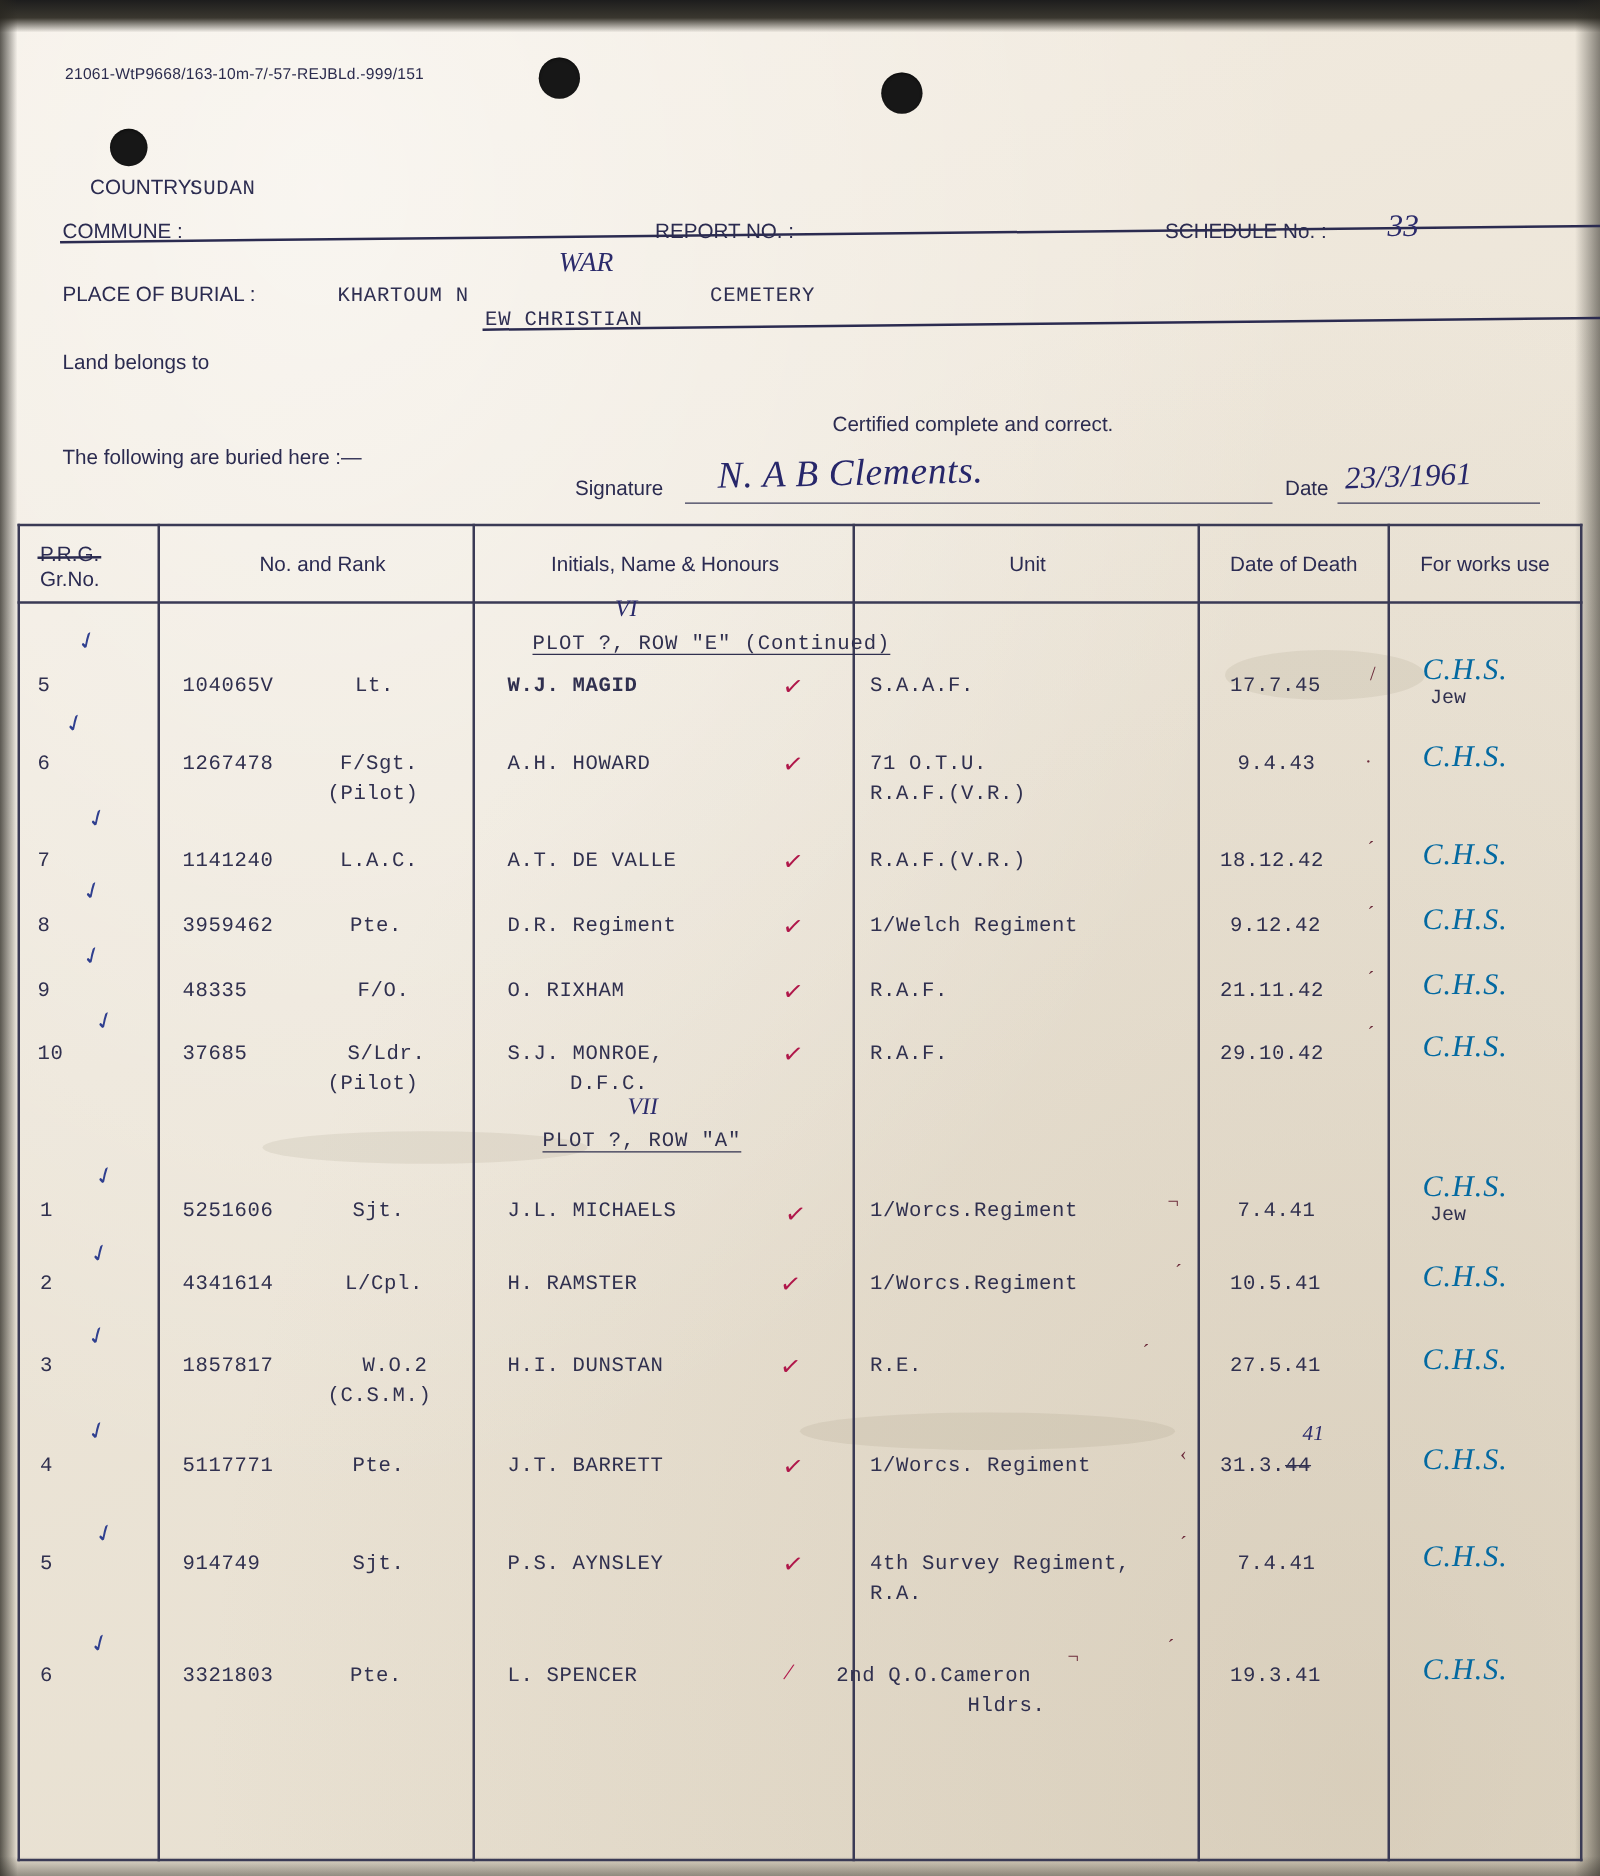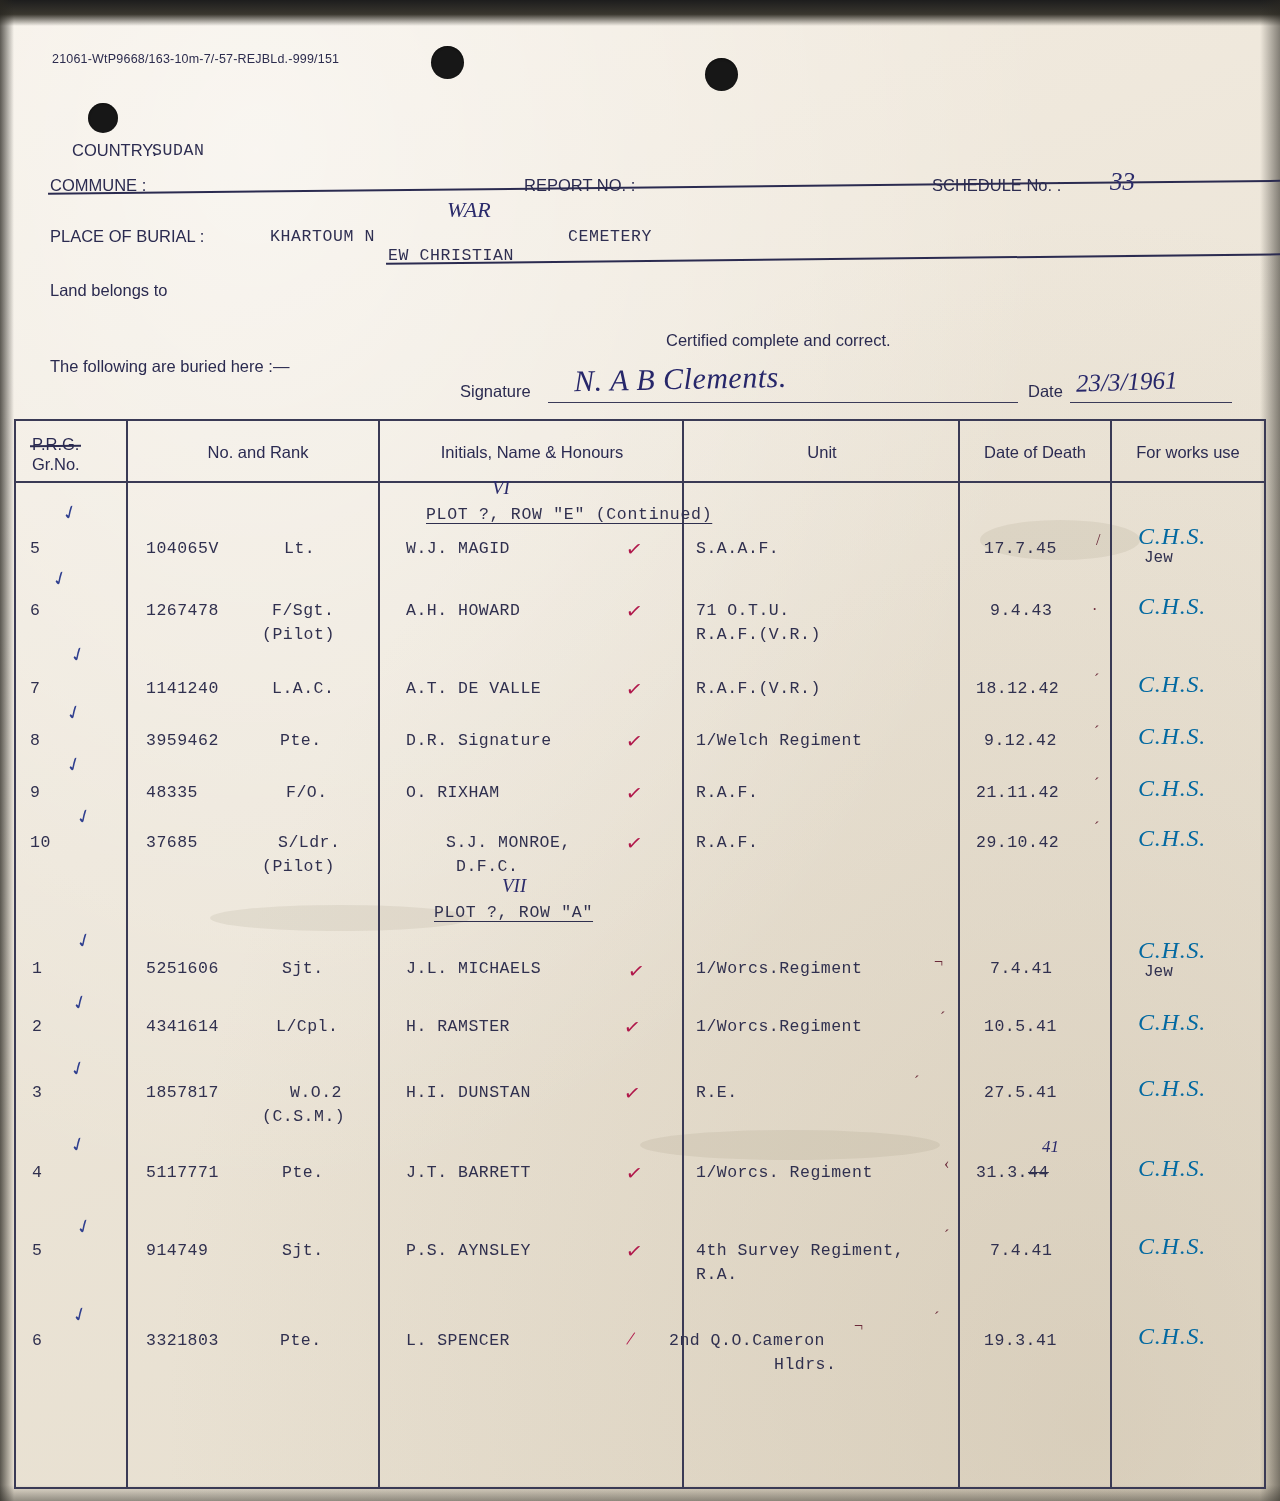--- a/index.html
+++ b/index.html
@@ -300,21 +300,21 @@
     <div class="colhead" style="left:950px; top:24px; width:142px;">Date of Death</div>
     <div class="colhead" style="left:1102px; top:24px; width:144px;">For works use</div>
 
     <div class="plotline" style="left:412px; top:86px;">PLOT ?, ROW "E" (Continued)</div>
     <div class="hand" style="left:478px; top:58px; font-size:19px;">VI</div>
 
     <div class="cell" style="left:16px; top:120px;">5</div>
     <div class="bluecheck" style="left:48px; top:82px;">✓</div>
     <div class="cell" style="left:132px; top:120px;">104065V</div>
     <div class="cell" style="left:270px; top:120px;">Lt.</div>
-    <div class="cell" style="left:392px; top:120px;">W.J. MAGID</div>
+    <div class="cell" style="left:392px; top:120px;font-weight:bold;">W.J. MAGID</div>
     <div class="tick" style="left:612px; top:118px;">✓</div>
     <div class="cell" style="left:682px; top:120px;">S.A.A.F.</div>
     <div class="cell" style="left:970px; top:120px;">17.7.45</div>
     <div class="dashmark" style="left:1082px; top:112px;">/</div>
     <div class="works" style="left:1124px; top:104px;">C.H.S.</div>
     <div class="worksub" style="left:1130px; top:130px;">Jew</div>
 
     <div class="cell" style="left:16px; top:182px;">6</div>
     <div class="bluecheck" style="left:38px; top:148px;">✓</div>
     <div class="cell" style="left:132px; top:182px;">1267478</div>
@@ -336,21 +336,21 @@
     <div class="tick" style="left:612px; top:258px;">✓</div>
     <div class="cell" style="left:682px; top:260px;">R.A.F.(V.R.)</div>
     <div class="cell" style="left:962px; top:260px;">18.12.42</div>
     <div class="dashmark" style="left:1080px; top:252px;">´</div>
     <div class="works" style="left:1124px; top:252px;">C.H.S.</div>
 
     <div class="cell" style="left:16px; top:312px;">8</div>
     <div class="bluecheck" style="left:52px; top:282px;">✓</div>
     <div class="cell" style="left:132px; top:312px;">3959462</div>
     <div class="cell" style="left:266px; top:312px;">Pte.</div>
-    <div class="cell" style="left:392px; top:312px;">D.R. Signature</div>
+    <div class="cell" style="left:392px; top:312px;">D.R. Regiment</div>
     <div class="tick" style="left:612px; top:310px;">✓</div>
     <div class="cell" style="left:682px; top:312px;">1/Welch Regiment</div>
     <div class="cell" style="left:970px; top:312px;">9.12.42</div>
     <div class="dashmark" style="left:1080px; top:304px;">´</div>
     <div class="works" style="left:1124px; top:304px;">C.H.S.</div>
 
     <div class="cell" style="left:16px; top:364px;">9</div>
     <div class="bluecheck" style="left:52px; top:334px;">✓</div>
     <div class="cell" style="left:132px; top:364px;">48335</div>
     <div class="cell" style="left:272px; top:364px;">F/O.</div>
@@ -359,21 +359,21 @@
     <div class="cell" style="left:682px; top:364px;">R.A.F.</div>
     <div class="cell" style="left:962px; top:364px;">21.11.42</div>
     <div class="dashmark" style="left:1080px; top:356px;">´</div>
     <div class="works" style="left:1124px; top:356px;">C.H.S.</div>
 
     <div class="cell" style="left:16px; top:414px;">10</div>
     <div class="bluecheck" style="left:62px; top:386px;">✓</div>
     <div class="cell" style="left:132px; top:414px;">37685</div>
     <div class="cell" style="left:264px; top:414px;">S/Ldr.</div>
     <div class="cell" style="left:248px; top:438px;">(Pilot)</div>
-    <div class="cell" style="left:392px; top:414px;margin-left:40px;">S.J. MONROE,</div>
+    <div class="cell" style="left:392px; top:414px;">S.J. MONROE,</div>
     <div class="cell" style="left:442px; top:438px;">D.F.C.</div>
     <div class="tick" style="left:612px; top:412px;">✓</div>
     <div class="cell" style="left:682px; top:414px;">R.A.F.</div>
     <div class="cell" style="left:962px; top:414px;">29.10.42</div>
     <div class="dashmark" style="left:1080px; top:400px;">´</div>
     <div class="works" style="left:1124px; top:406px;">C.H.S.</div>
 
     <div class="plotline" style="left:420px; top:484px;">PLOT ?, ROW "A"</div>
     <div class="hand" style="left:488px; top:456px; font-size:19px;">VII</div>
 

